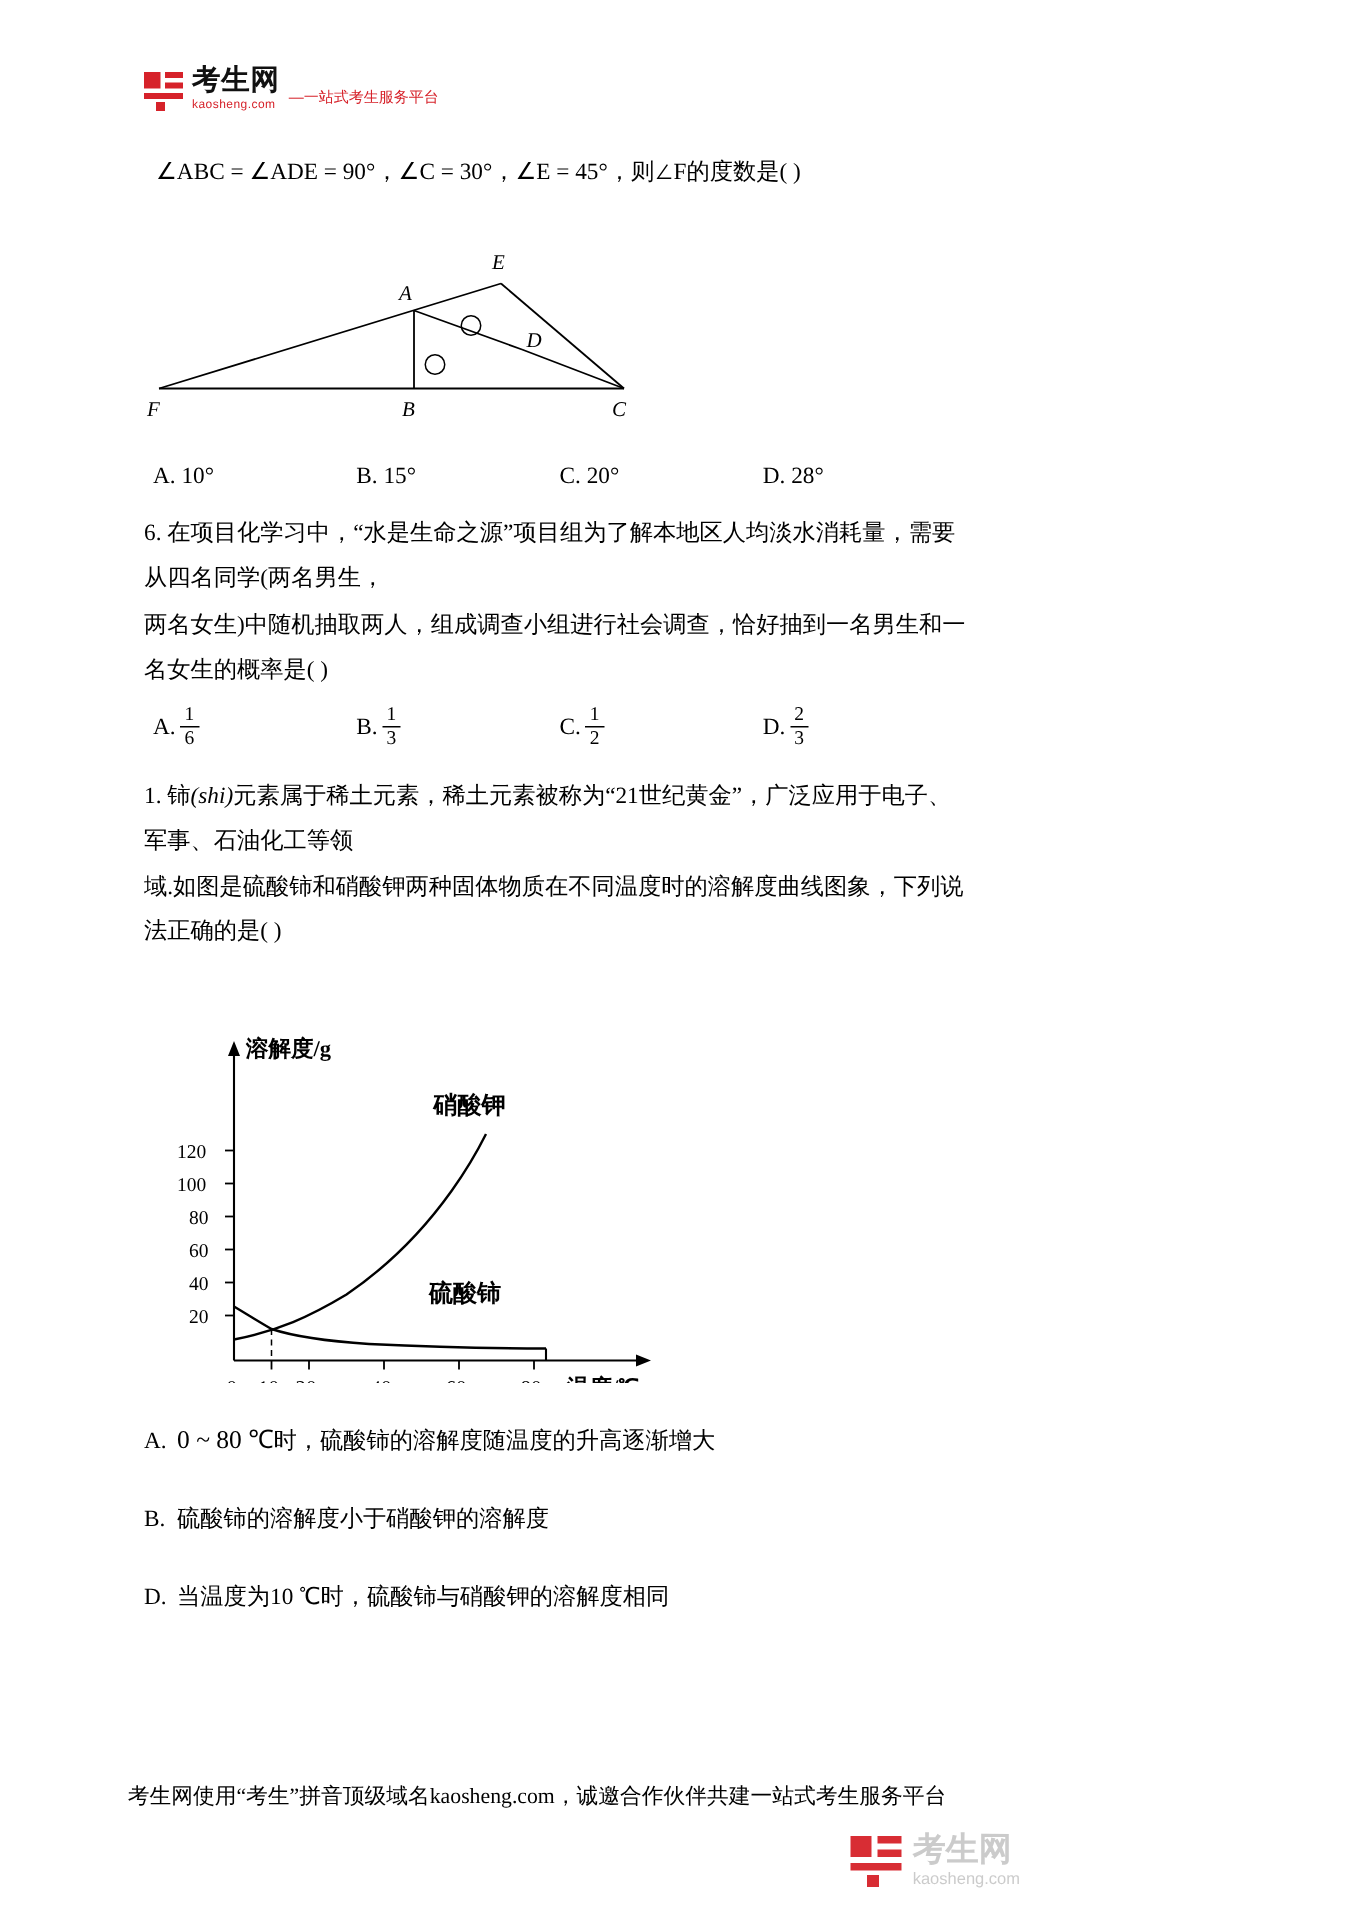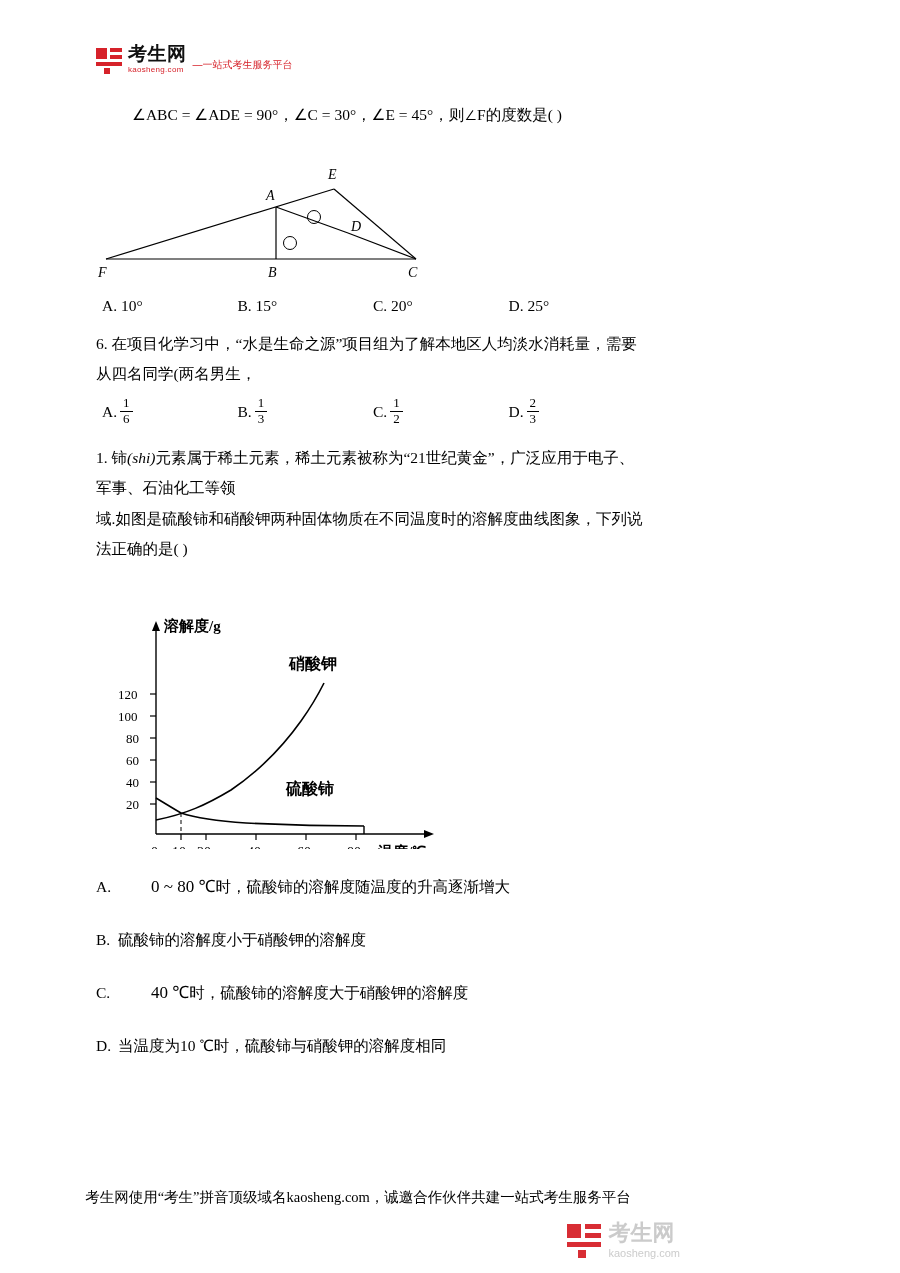--- a/index.html
+++ b/index.html
@@ -76,26 +76,26 @@
   .q {
     font-size: 15.5px;
     line-height: 1.9;
     margin-bottom: 2px;
   }
   .q .ital {
     font-style: italic;
     font-family: "Liberation Serif", serif;
   }
   .sub-line {
-    margin-left: 36px;
+    margin-left: 8px;
   }
   .options-row {
     display: flex;
     font-size: 15.5px;
-    margin-top: 12px;
+    margin-top: 24px;
     margin-left: 6px;
   }
   .options-row .opt {
     width: 150px;
   }
   .opt-frac-row {
     display: flex;
     font-size: 15.5px;
     margin-top: 8px;
     margin-left: 6px;
@@ -126,21 +126,20 @@
     font-size: 15.5px;
     line-height: 1.9;
     margin-top: 22px;
   }
   .list-line .lbl {
     display: inline-block;
     width: 22px;
   }
   .big {
     font-size: 17px;
-    margin-left: 33px;
   }
 
   
   .fig1 {
     position: relative;
     height: 130px;
     margin-top: 26px;
     margin-bottom: 4px;
   }
 
@@ -240,24 +239,25 @@
       <text x="2" y="122" font-size="14" font-style="italic">F</text>
       <text x="172" y="122" font-size="14" font-style="italic">B</text>
       <text x="312" y="122" font-size="14" font-style="italic">C</text>
     </svg>
   </div>
 
   <div class="options-row">
     <span class="opt">A. 10°</span>
     <span class="opt">B. 15°</span>
     <span class="opt">C. 20°</span>
-    <span class="opt">D. 25°</span>
+    <span class="opt">D. 28°</span>
   </div>
 
   <div class="q" style="margin-top:14px;">6. 在项目化学习中，“水是生命之源”项目组为了解本地区人均淡水消耗量，需要从四名同学(两名男生，</div>
+  <div class="q">两名女生)中随机抽取两人，组成调查小组进行社会调查，恰好抽到一名男生和一名女生的概率是(    )</div>
 
   <div class="opt-frac-row">
     <span class="opt">
       <span>A.</span>
       <span class="frac">
         <span class="num">1</span>
         <span class="den">6</span>
       </span>
     </span>
     <span class="opt">
@@ -337,23 +337,20 @@
     </svg>
   </div>
 
   <div class="list-line">
     <span class="lbl">A.</span><span class="big">0 ~ 80 ℃</span><span>时，硫酸铈的溶解度随温度的升高逐渐增大</span>
   </div>
   <div class="list-line">
     <span class="lbl">B.</span><span>硫酸铈的溶解度小于硝酸钾的溶解度</span>
   </div>
   <div class="list-line">
-    <span class="lbl">C.</span><span class="big">40 ℃</span><span>时，硫酸铈的溶解度大于硝酸钾的溶解度</span>
-  </div>
-  <div class="list-line">
     <span class="lbl">D.</span><span>当温度为10 ℃时，硫酸铈与硝酸钾的溶解度相同</span>
   </div>
 
   <div class="footer-note">考生网使用“考生”拼音顶级域名kaosheng.com，诚邀合作伙伴共建一站式考生服务平台</div>
 
   <div class="footer-logo">
     <div class="fl-mark">
       <span class="sq f1"></span>
         <span class="sq f2"></span>
         <span class="sq f3"></span>

